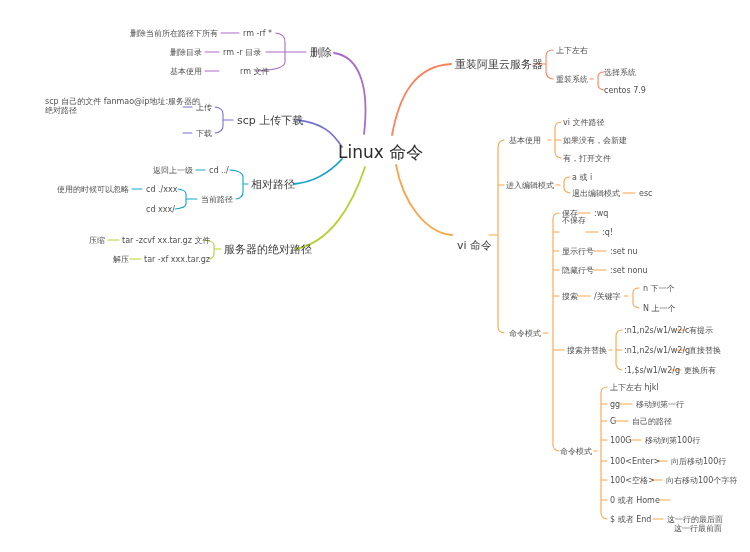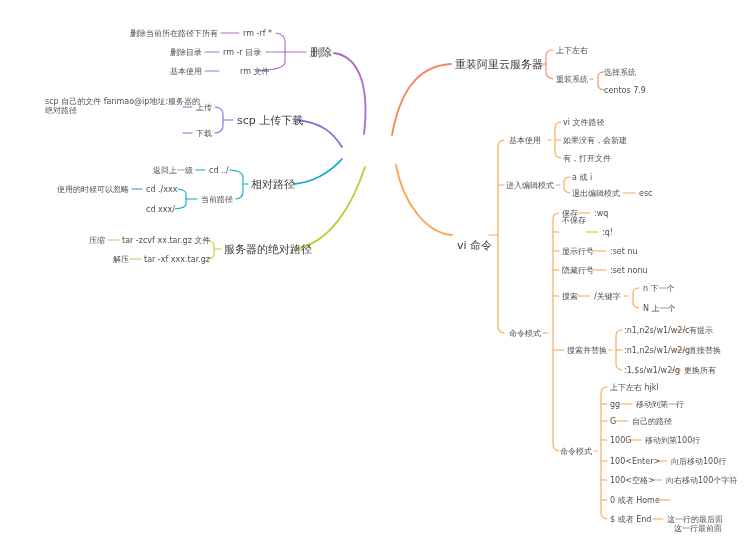--- a/index.html
+++ b/index.html
@@ -58,20 +58,21 @@
       <path d="M543 333 H548 M559 213 Q553 213 553 219 V445 M559 451 Q553 450 553 445 M553 232 H559 M553 251 H559 M553 270 H559 M553 296 H559 M553 350 H564"></path>
       <path d="M578 213 H590 M586 232 H598 M594 251 H606 M594 270 H606 M578 296 H590"></path>
       <path d="M624 296 H628 M639 288 Q633 288 633 293 V303 M639 308 Q633 307 633 303"></path>
       <path d="M609 350 H612 M622 330 Q616 330 616 336 V364 M622 370 Q616 369 616 364 M616 350 H622"></path>
       <path d="M676 330 H686 M676 350 H686 M671 370 H681"></path>
       <path d="M594 451 H597 M607 387 Q601 387 601 393 V513 M607 519 Q601 518 601 513 M601 404 H607 M601 421 H607 M601 440 H607 M601 461 H607 M601 480 H607 M601 500 H607"></path>
       <path d="M620 404 H632 M616 421 H628 M629 440 H641 M657 461 H667 M652 480 H662 M660 500 H670 M653 519 H663"></path>
     </g>
   </svg>
 
+  <div class="node title" style="left:338px;top:152px">Linux 命令</div>
 
   <div class="node" style="right:532px;top:33px">删除当前所在路径下所有</div>
   <div class="node" style="left:243px;top:33px">rm -rf *</div>
   <div class="node" style="right:548px;top:52px">删除目录</div>
   <div class="node" style="left:223px;top:52px">rm -r 目录</div>
   <div class="node" style="right:548px;top:71px">基本使用</div>
   <div class="node" style="left:240px;top:71px">rm 文件</div>
   <div class="node lbl" style="left:310px;top:52px">删除</div>
 
   <div class="wrap" style="position:absolute;left:25px;top:97px">scp 自己的文件  fanmao@ip地址:服务器的绝对路径</div>

